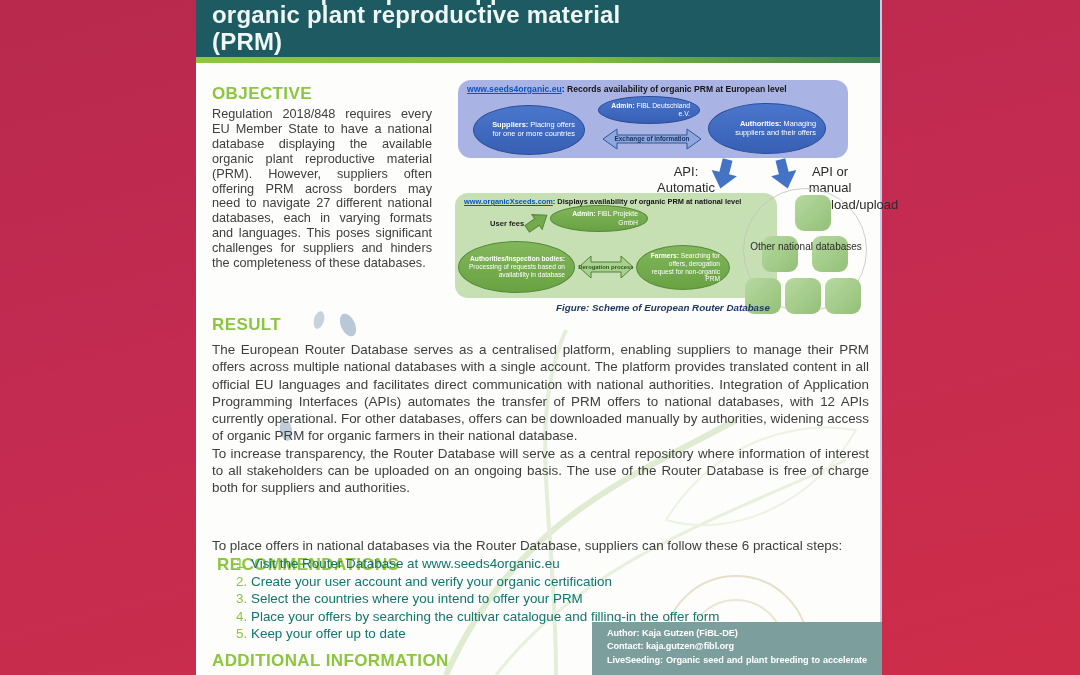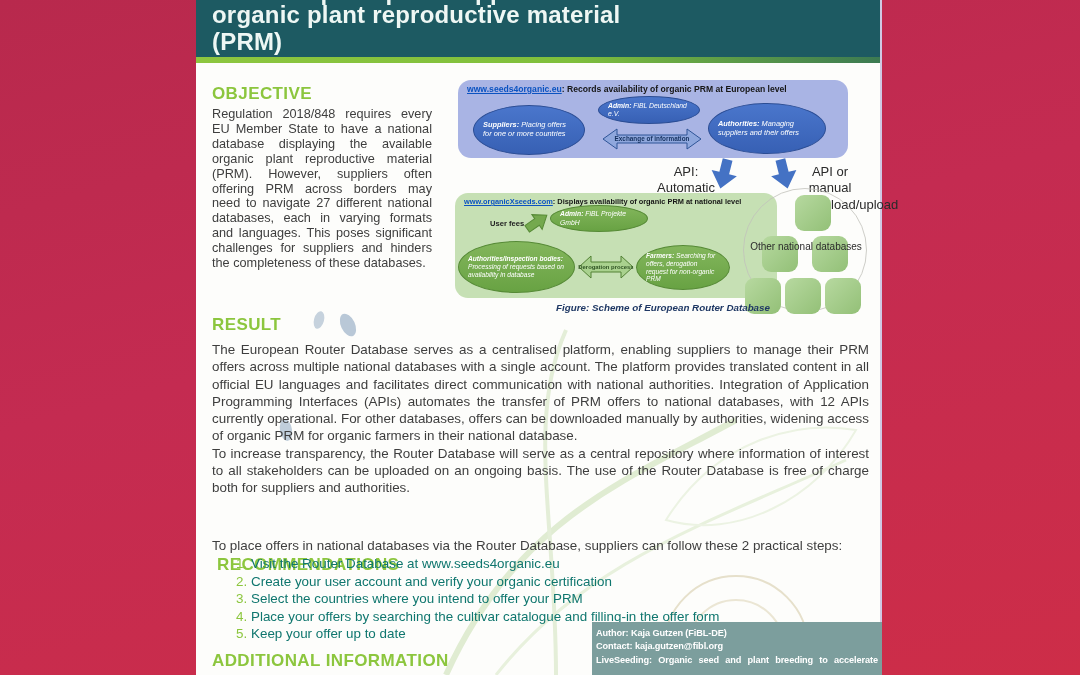--- a/index.html
+++ b/index.html
@@ -32,22 +32,22 @@
   
   .diagram { position:absolute; left:0; top:78px; width:687px; height:240px; }
   .dbox { position:absolute; border-radius:13px; }
   .box-eu { left:262px; top:2px; width:390px; height:78px; background:#a9b4e4; }
   .box-nat { left:259px; top:115px; width:322px; height:105px; background:#c6e0b4; }
   .dheader { position:absolute; left:9px; top:4px; font-weight:bold; color:#161616; white-space:nowrap; }
   .box-eu .dheader { font-size:8.6px; }
   .box-nat .dheader { font-size:7.4px; }
   .dheader a { color:#0b53c1; text-decoration:underline; }
   .el { position:absolute; border-radius:50%; color:#fff; display:flex;
-    align-items:center; justify-content:center; text-align:left;
-    padding:2px 9px; line-height:1.18;font-style:italic; }
+    align-items:center; justify-content:center; text-align:right;
+    padding:2px 9px; line-height:1.18; }
   .el-blue { background:linear-gradient(180deg,#4a76cc,#3760b4); border:1px solid #2b4d94; }
   .el-green { background:linear-gradient(180deg,#83b65c,#68a243); border:1px solid #568a36; }
   .el b { font-weight:bold; }
   .el-suppliers { left:277px; top:27px; width:112px; height:50px; font-size:7.4px; }
   .el-admin-eu  { left:402px; top:18px; width:102px; height:28px; font-size:6.8px; }
   .el-authorities-eu { left:512px; top:25px; width:118px; height:51px; font-size:7.4px; }
   .el-admin-nat { left:354px; top:127px; width:98px;  height:27px; font-size:6.8px; }
   .el-auth-nat  { left:262px; top:163px; width:117px; height:52px; font-size:6.6px; }
   .el-farmers   { left:440px; top:167px; width:94px;  height:45px; font-size:6.6px; }
   .arrow-wrap { position:absolute; }
@@ -71,21 +71,21 @@
   .result-body { position:absolute; left:16px; top:341px; width:657px;
     font-size:13.4px; line-height:17.3px; text-align:justify; color:#3e3e3e; }
   .recs-intro { position:absolute; left:16px; top:538px; width:660px; font-size:13.4px; color:#3e3e3e; }
   .recs-list { position:absolute; left:38px; top:555px; width:560px; }
   .recs-list ol { margin:0; padding-left:17px; }
   .recs-list li { font-size:13.4px; line-height:17.6px; color:#0f766e; }
   .recs-list li::marker { color:#8cc63e; }
   
   .author-box { position:absolute; left:396px; top:622px; width:290px; height:53px;
     background:#7c9e9d; color:#fff; font-weight:bold; font-size:9.2px;
-    line-height:13.3px; padding:5px 4px; overflow:hidden; letter-spacing:-.1px; }
+    line-height:13.3px; padding:5px 15px; overflow:hidden; letter-spacing:-.1px; }
   .author-box .just { text-align:justify; text-align-last:justify; }
   .wm { position:absolute; left:0; top:0; pointer-events:none; }
 </style>
 </head>
 <body>
 
 <div class="page">
 
   <svg class="wm" width="686" height="675" viewBox="0 0 686 675">
     <path d="M250 675 C320 520 430 480 540 420" stroke="#e0ecd2" stroke-width="6" fill="none"></path>
@@ -181,21 +181,21 @@
     <div class="caption">Figure: Scheme of European Router Database</div>
   </div>
 
   <div class="h-green" style="left:16px; top:315px;">RESULT</div>
   <div class="result-body">
     <div>The European Router Database serves as a centralised platform, enabling suppliers to manage their PRM offers across multiple national databases with a single account. The platform provides translated content in all official EU languages and facilitates direct communication with national authorities. Integration of Application Programming Interfaces (APIs) automates the transfer of PRM offers to national databases, with 12 APIs currently operational. For other databases, offers can be downloaded manually by authorities, widening access of organic PRM for organic farmers in their national database.</div>
     <div>To increase transparency, the Router Database will serve as a central repository where information of interest to all stakeholders can be uploaded on an ongoing basis. The use of the Router Database is free of charge both for suppliers and authorities.</div>
   </div>
 
   <div class="h-green" style="left:21px; top:512px;margin-top:43px;">RECOMMENDATIONS</div>
-  <div class="recs-intro">To place offers in national databases via the Router Database, suppliers can follow these 2 practical steps:</div>
+  <div class="recs-intro">To place offers in national databases via the Router Database, suppliers can follow these 6 practical steps:</div>
   <div class="recs-list">
     <ol>
       <li><span>Visit the Router Database at www.seeds4organic.eu</span></li>
       <li><span>Create your user account and verify your organic certification</span></li>
       <li><span>Select the countries where you intend to offer your PRM</span></li>
       <li><span>Place your offers by searching the cultivar catalogue and filling-in the offer form</span></li>
       <li><span>Keep your offer up to date</span></li>
     </ol>
   </div>
 

